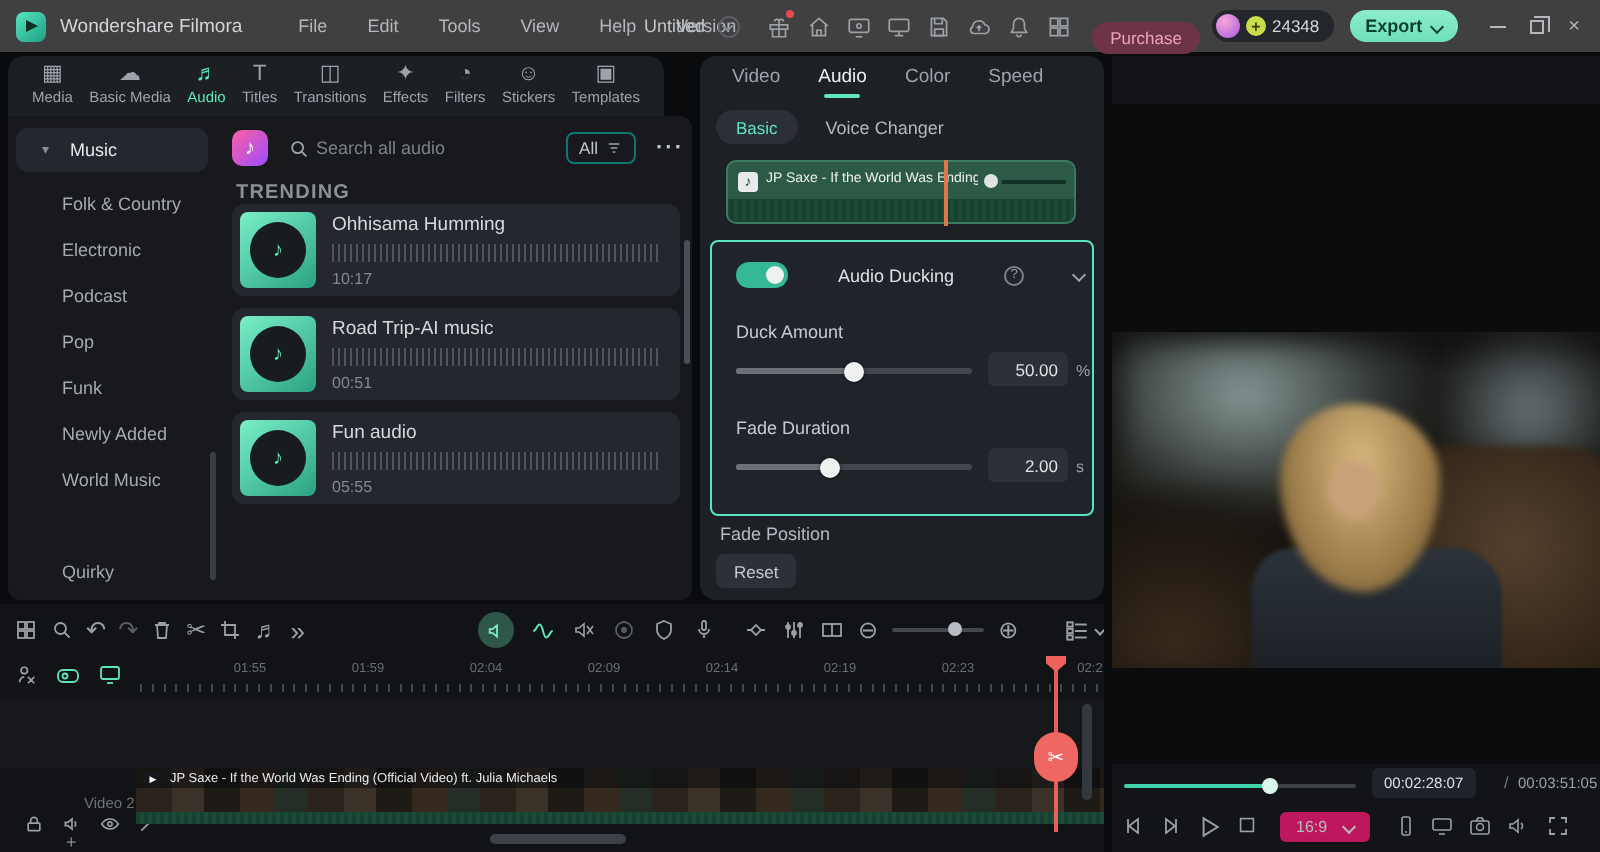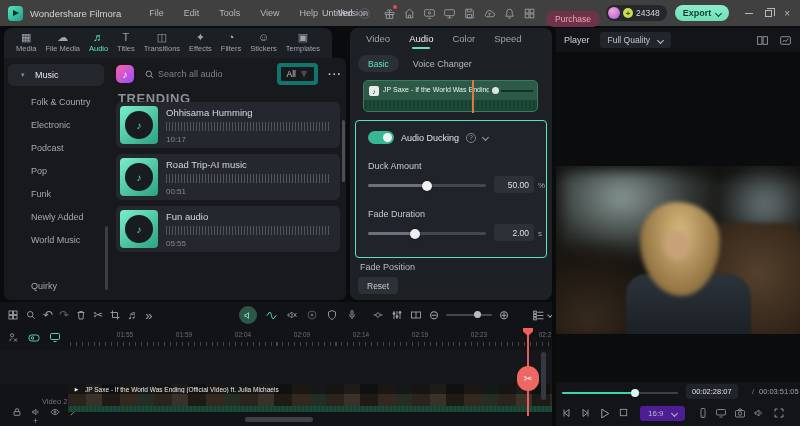--- a/index.html
+++ b/index.html
@@ -55,23 +55,23 @@
   .cat.sel { left:4px; width:96px; background:#24272d; border-radius:6px; color:#e8eaec; }
   .cat .caret { position:absolute; left:13px; font-size:7px; color:#8a8e94; }
   .cat-sb { position:absolute; left:101px; top:168px; width:3px; height:64px; background:#3a3e44; border-radius:2px; }
 
   .tracklist { position:absolute; left:108px; top:0; right:0; bottom:0; }
   .lib-head { position:absolute; left:4px; top:4px; right:4px; height:24px; display:flex; align-items:center; }
   .brand { width:18px; height:18px; border-radius:5px; background:linear-gradient(135deg,#ff5fa2,#9b4dff); display:flex; align-items:center; justify-content:center; color:#fff; font-size:10px; }
   .srch { display:flex; align-items:center; gap:3px; margin-left:10px; flex:1; }
   .srch input { background:transparent; border:none; outline:none; color:#c9cbd0; font-size:9px; width:110px; font-family:"Liberation Sans",sans-serif; }
   .srch input::placeholder { color:#7d8187; }
-  .chip-all { display:flex; align-items:center; gap:4px; border:4px solid #0f766e; border-radius:4px; padding:2px 6px; font-size:8.5px; color:#c3c6cb; }
+  .chip-all { display:flex; align-items:center; gap:4px; border:1px solid #0f766e; border-radius:4px; padding:2px 6px; font-size:8.5px; color:#c3c6cb; }
   .more3 { font-size:11px; letter-spacing:1px; color:#c3c6cb; margin-left:10px; font-weight:bold; }
-  .sect { position:absolute; left:6px; top:33px; font-size:13px; font-weight:bold; letter-spacing:.6px; color:#8d9096; }
+  .sect { position:absolute; left:6px; top:33px; font-size:10px; font-weight:bold; letter-spacing:.6px; color:#8d9096; }
   .trk { position:absolute; left:4px; right:6px; height:46px; background:#24272d; border-radius:6px; }
   .trk-art { position:absolute; left:4px; top:4px; width:38px; height:38px; border-radius:4px; background:linear-gradient(140deg,#79efc8,#2ba181); overflow:hidden; }
   .vinyl { position:absolute; left:5px; top:5px; width:28px; height:28px; border-radius:50%; background:#181b20; display:flex; align-items:center; justify-content:center; color:#5ee7bf; font-size:10px; }
   .trk-art.purple { background:linear-gradient(140deg,#8a7bd8,#46398f); }
   .face-blob { position:absolute; left:12px; top:8px; width:18px; height:26px; background:radial-gradient(ellipse at 40% 30%,#d9b9a4,#6b5a92 75%); border-radius:50% 50% 40% 60%; filter:blur(1px); }
   .heart-badge { position:absolute; left:1px; top:1px; width:11px; height:11px; border-radius:3px; background:#2a2d33; color:#f2678c; font-size:7px; display:flex; align-items:center; justify-content:center; }
   .trk-title { position:absolute; left:50px; top:5px; font-size:9.5px; color:#d6d8db; white-space:nowrap; overflow:hidden; max-width:170px; }
   .trk-wave { position:absolute; left:50px; top:20px; right:10px; height:9px; background:repeating-linear-gradient(90deg,#60646b 0 1px,transparent 1px 3px); opacity:.75; }
   .trk-dur { position:absolute; left:50px; bottom:4px; font-size:8px; color:#84888e; }
   .list-sb { position:absolute; right:1px; top:62px; width:3px; height:62px; background:#4a4f56; border-radius:2px; }
@@ -86,21 +86,21 @@
   .pill-basic { background:#2b2f36; border-radius:9px; height:17px; padding:0 10px; display:flex; align-items:center; font-size:8.5px; color:#5ee7bf; }
   .sub-vc { font-size:9px; color:#b5b8bd; }
   .p-clip { position:absolute; left:13px; top:52px; width:175px; height:32px; border-radius:5px; border:1px solid #3a7a60; background:linear-gradient(180deg,#2c5a47 0 62%,#1f4335 62% 100%); overflow:hidden; }
   .p-clip .ci { position:absolute; left:5px; top:5px; width:10px; height:10px; background:#e8eaec; border-radius:2px; color:#1f4335; font-size:7px; display:flex; align-items:center; justify-content:center; }
   .p-clip .ct { position:absolute; left:19px; top:5px; width:106px; font-size:7px; color:#eef1f0; white-space:nowrap; overflow:hidden; }
   .p-clip .knob { position:absolute; left:128px; top:6px; width:7px; height:7px; border-radius:50%; background:#dfe3e2; }
   .p-clip .kline { position:absolute; left:137px; top:9px; width:32px; height:1.5px; background:#123228; }
   .p-clip .cwave { position:absolute; left:1px; right:1px; bottom:1px; height:10px; background:repeating-linear-gradient(90deg,#16402f 0 2px,#1d4b38 2px 4px); }
   .p-phl { position:absolute; left:122px; top:52px; width:1.5px; height:33px; background:#e0764a; }
   .duckbox { position:absolute; left:5px; top:92px; width:192px; height:138px; border:1.5px solid #57e5bd; border-radius:4px; background:#20242a; }
-  .drow { position:absolute; left:12px; display:flex; align-items:center; gap:7px; }
+  .drow { position:absolute; left:12px; display:flex; align-items:center; gap:25px; }
   .toggle { width:26px; height:13px; border-radius:7px; background:#35b893; position:relative; }
   .toggle::after { content:""; position:absolute; right:2px; top:2px; width:9px; height:9px; border-radius:50%; background:#eef1f0; }
   .dk-label { font-size:9px; color:#dfe1e4; }
   .help-c { width:10px; height:10px; border:1px solid #7d8187; border-radius:50%; color:#9ba0a7; font-size:6.5px; display:flex; align-items:center; justify-content:center; }
   .p-lab { position:absolute; left:12px; font-size:9px; color:#c7cacf; }
   .sl-track { position:absolute; left:12px; width:118px; height:3px; border-radius:2px; background:#43474e; }
   .sl-fill { position:absolute; left:0; top:0; height:3px; border-radius:2px; background:#6d7177; }
   .sl-thumb { position:absolute; top:-3.5px; width:10px; height:10px; border-radius:50%; background:#eef1f0; box-shadow:0 0 2px rgba(0,0,0,.6); }
   .valbox { position:absolute; left:138px; width:40px; height:17px; background:#2c3037; border-radius:3px; display:flex; align-items:center; justify-content:flex-end; padding-right:5px; font-size:8.5px; color:#dfe1e4; }
   .unit { position:absolute; left:182px; font-size:8px; color:#9ba0a7; }
@@ -124,21 +124,21 @@
   .body-j { position:absolute; left:70px; top:108px; width:125px; height:70px; background:linear-gradient(180deg,#2c333a,#191e23); border-radius:20px 24px 0 0; filter:blur(1px); }
   .pl-prog { position:absolute; left:6px; top:360px; width:116px; height:10px; display:flex; align-items:center; }
   .prog-track { position:relative; width:100%; height:2.5px; border-radius:2px; background:#3d4147; }
   .prog-fill { position:absolute; left:0; top:0; height:2.5px; width:63%; background:#3fd3ab; border-radius:2px; }
   .prog-thumb { position:absolute; left:63%; top:-3px; width:8px; height:8px; margin-left:-4px; border-radius:50%; background:#d9f5ec; }
   .timebox { position:absolute; left:130px; top:356px; height:15px; background:#202329; border-radius:3px; display:flex; align-items:center; padding:0 6px; font-size:7.5px; color:#dfe1e4; }
   .timesep { position:absolute; left:196px; top:359px; font-size:8px; color:#787c82; }
   .timetotal { position:absolute; left:203px; top:359px; font-size:7.5px; color:#9da1a7; }
   .transport { position:absolute; left:0; top:376px; right:0; height:20px; }
   .tr-ic { position:absolute; top:3px; }
-  .ratio { position:absolute; left:84px; top:2px; height:15px; background:#4c1d95; border-radius:3px; display:flex; align-items:center; gap:8px; padding:0 8px; font-size:8px; color:#b9bcc2; }
+  .ratio { position:absolute; left:84px; top:2px; height:15px; background:#be185d; border-radius:3px; display:flex; align-items:center; gap:8px; padding:0 8px; font-size:8px; color:#b9bcc2; }
 
   
   .tl { position:absolute; left:0; top:302px; width:552px; height:124px; background:#121317; overflow:hidden; }
   .tl-toolbar { position:absolute; left:0; top:0; right:0; height:26px; }
   .tg { position:absolute; top:0; height:26px; display:flex; align-items:center; }
   .tg1 { left:7px; gap:6px; }
   .tg2 { left:239px; gap:8px; }
   .tg3 { left:372px; gap:7px; }
   .tg4 { left:532px; gap:3px; }
   .pillgreen { width:18px; height:18px; border-radius:50%; background:#2e574a; display:flex; align-items:center; justify-content:center; }
@@ -255,21 +255,21 @@
     </div>
   </header>
 
   <div class="tabstrip">
     <div class="mtab">
         <span class="t-ic">▦</span>
         <span class="t-lb">Media</span>
       </div>
     <div class="mtab">
         <span class="t-ic">☁</span>
-        <span class="t-lb">File Media</span>
+        <span class="t-lb">Basic Media</span>
       </div>
     <div class="mtab active">
         <span class="t-ic">♬</span>
         <span class="t-lb">Audio</span>
       </div>
     <div class="mtab">
         <span class="t-ic">T</span>
         <span class="t-lb">Titles</span>
       </div>
     <div class="mtab">
@@ -407,40 +407,20 @@
       </div>
       <span class="valbox" style="top:103px">2.00</span>
       <span class="unit" style="top:108px">s</span>
     </div>
 
     <span class="fadepos">Fade Position</span>
     <button class="btn-reset" style="border:none;cursor:pointer">Reset</button>
   </div>
 
   <div class="playercol">
-    <div class="pl-head">
-      <span class="pl-title">Player</span>
-      <span class="qual">
-        <span>Full Quality</span>
-        <span class="chev"></span>
-      </span>
-      <span class="pl-hsp"></span>
-      <span class="ic">
-        <svg width="13" height="13" viewBox="0 0 24 24" stroke="currentColor" fill="none" stroke-width="1.6">
-            <rect x="3" y="5" width="8" height="14"></rect>
-            <rect x="13" y="5" width="8" height="14"></rect>
-          </svg>
-      </span>
-      <span class="ic">
-        <svg width="13" height="13" viewBox="0 0 24 24" stroke="currentColor" fill="none" stroke-width="1.6">
-            <rect x="3" y="5" width="18" height="14" rx="2"></rect>
-            <path d="M7 15l3-4 3 3 4-6"></path>
-          </svg>
-      </span>
-    </div>
 
     <div class="pl-stage">
       <div class="scene">
         <div class="win-l"></div>
         <div class="win-r"></div>
         <div class="furn"></div>
         <div class="chair"></div>
         <div class="body-j"></div>
         <div class="hair"></div>
         <div class="face"></div>

